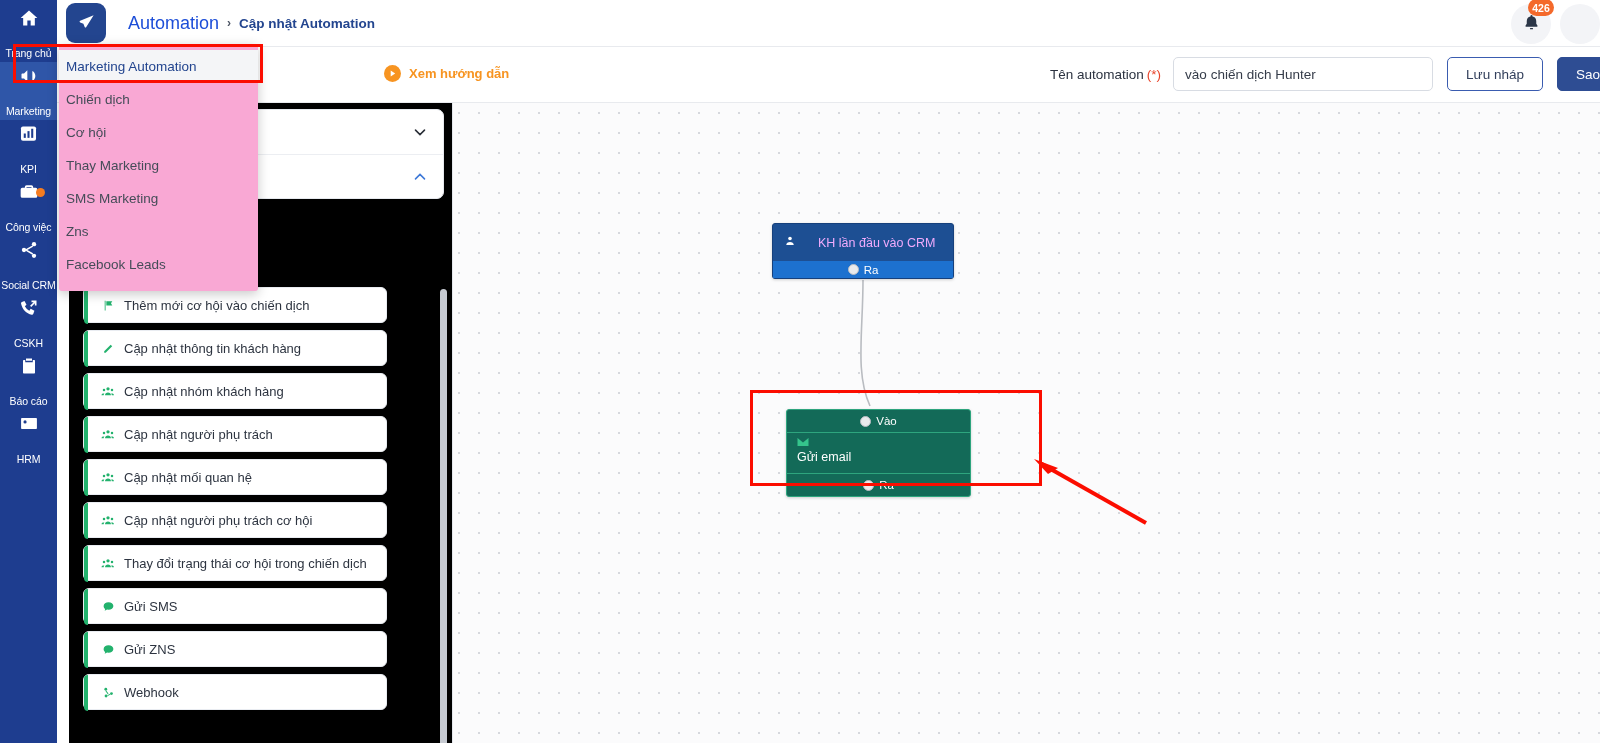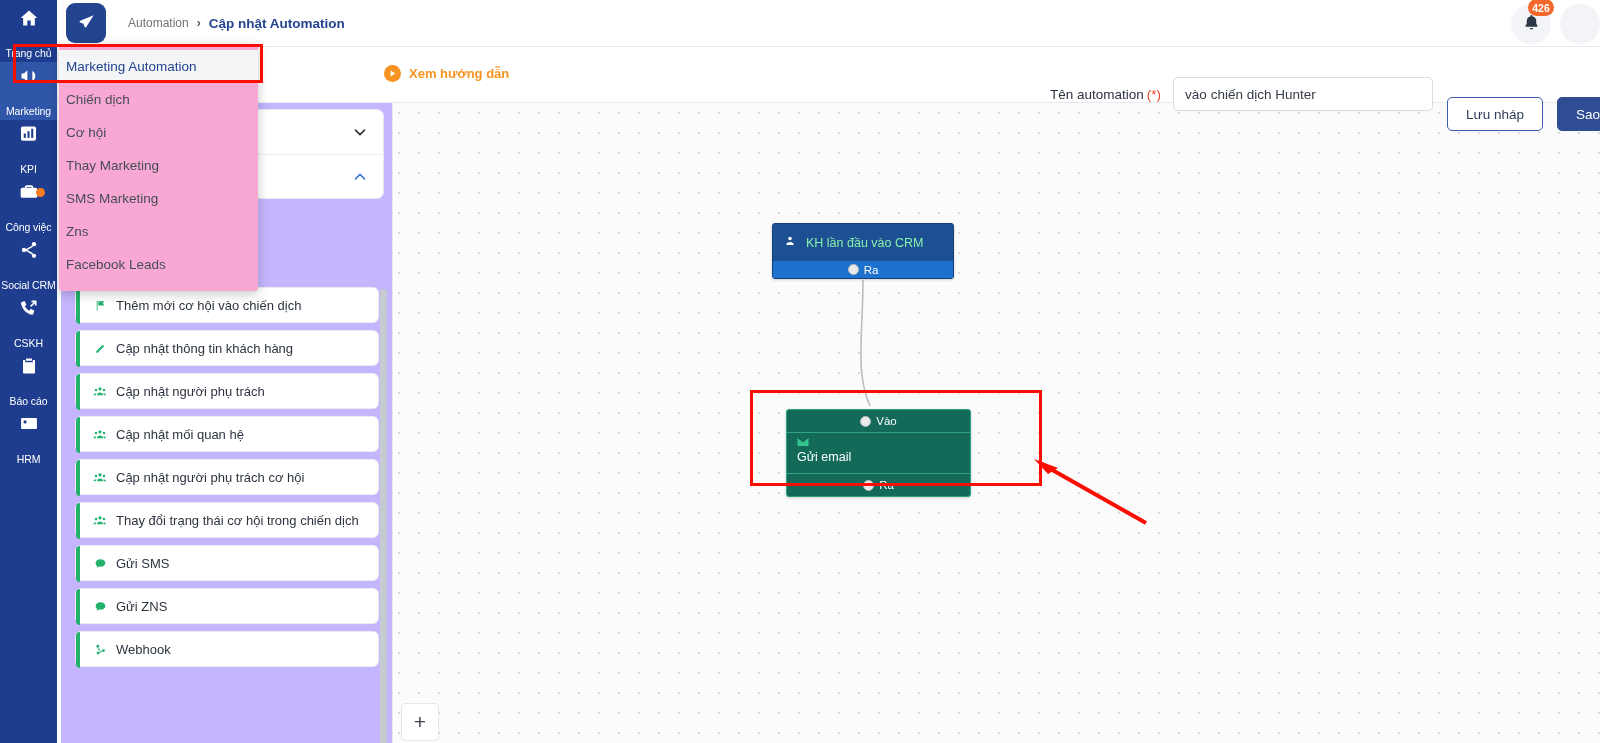--- a/index.html
+++ b/index.html
@@ -50,21 +50,21 @@
     display: flex; align-items: center;
     z-index: 20;
   }
   .logo-badge {
     width: 40px; height: 40px; border-radius: 9px;
     background: #23458f; margin-left: 9px;
     display: flex; align-items: center; justify-content: center;
     flex: 0 0 auto; cursor: pointer;
   }
   .crumbs { display: flex; align-items: center; margin-left: 22px; }
-  .crumb-root { font-size: 12px; color: #737373; cursor: pointer; }
+  .crumb-root { font-size: 18px; color: #1d4ed8; cursor: pointer; }
   .crumb-sep { margin: 0 8px; color: #4c5564; font-size: 12px; font-weight: bold; }
   .crumb-cur { font-size: 13.5px; color: #23458f; font-weight: bold; cursor: pointer; }
 
   .bell-wrap {
     position: absolute; right: 49px; top: 4px;
     width: 40px; height: 40px; border-radius: 50%;
     background: #f3f4f7;
     display: flex; align-items: center; justify-content: center;
     cursor: pointer;
   }
@@ -120,30 +120,30 @@
     margin-left: 12px;
     border: 1px solid #d8dce3; border-radius: 5px;
     padding: 8px 11px; font-size: 13.5px; color: #353c49;
     font-family: "Liberation Sans", sans-serif;
     background: #fff; outline: none;
   }
   .btn {
     height: 34px; border-radius: 5px;
     display: flex; align-items: center; justify-content: center;
     font-size: 13.5px; cursor: pointer; white-space: nowrap;
-    padding: 0 18px; margin-left: 14px; margin-top: 40px;
+    padding: 0 18px; margin-left: 14px;
   }
   .btn-outline { border: 1px solid #3a5cb0; color: #33405c; background: #fff; }
   .btn-primary { background: #2e4d93; color: #fff; border: 1px solid #2e4d93; }
 
   
   .panel {
-    position: absolute; left: 61px; top: 103px;
-    width: 332px; height: 640px;
-    background: #c4b5fd;
+    position: absolute; left: 69px; top: 103px;
+    width: 384px; height: 640px;
+    background: #000000;
     border-right: 1px solid #e4e7ec;
     z-index: 10;
   }
   .accordion {
     margin: 6px 8px 0 8px;
     background: #fff;
     border: 1px solid #e6e9ee;
     border-radius: 7px;
   }
   .acc-head {
@@ -213,22 +213,22 @@
     box-shadow: 0 1px 3px rgba(0,0,0,.18);
     cursor: pointer;
   }
   .node-trigger {
     left: 383px; top: 120px; width: 182px;
     background: #1d4f93;
     border: 1px solid #16407c;
   }
   .node-trig-body {
     height: 37px; display: flex; align-items: center;
-    padding-left: 11px; gap: 10px;
-    color: #86efac; font-size: 12.5px;
+    padding-left: 11px; gap: 22px;
+    color: #f0abfc; font-size: 12.5px;
   }
   .port-bar {
     height: 17px; background: #1d71cf;
     display: flex; align-items: center; justify-content: center;
     position: relative; color: #fff; font-size: 11.5px;
   }
   .port-dot {
     width: 11px; height: 11px; border-radius: 50%;
     background: #e9eaec; border: 1px solid #b9bcc2;
     margin-right: 5px;
@@ -454,20 +454,31 @@
 
       <div class="act-item">
         <span class="act-ico">
           <svg width="13" height="13" viewBox="0 0 24 24" fill="currentColor">
               <path d="M4 17.2 16 5.2l2.8 2.8-12 12H4z"></path>
             </svg>
         </span>
         <span class="act-label">Cập nhật thông tin khách hàng</span>
       </div>
 
+      <div class="act-item">
+        <span class="act-ico">
+          <svg width="14" height="13" viewBox="0 0 24 24" fill="currentColor">
+              <circle cx="12" cy="7" r="3"></circle>
+              <circle cx="4.6" cy="9.4" r="2.3"></circle>
+              <circle cx="19.4" cy="9.4" r="2.3"></circle>
+              <path d="M6.5 19c0-3.2 2.5-5 5.5-5s5.5 1.8 5.5 5zM0 19c0-2.2 1.6-3.4 3.6-3.4.6 0 1.2.1 1.7.3A7.9 7.9 0 0 0 4 19zm19 0a7.9 7.9 0 0 0-1.3-3.1c.5-.2 1.1-.3 1.7-.3 2 0 3.6 1.2 3.6 3.4z"></path>
+            </svg>
+        </span>
+        <span class="act-label">Cập nhật nhóm khách hàng</span>
+      </div>
 
       <div class="act-item">
         <span class="act-ico">
           <svg width="14" height="13" viewBox="0 0 24 24" fill="currentColor">
               <circle cx="12" cy="7" r="3"></circle>
               <circle cx="4.6" cy="9.4" r="2.3"></circle>
               <circle cx="19.4" cy="9.4" r="2.3"></circle>
               <path d="M6.5 19c0-3.2 2.5-5 5.5-5s5.5 1.8 5.5 5zM0 19c0-2.2 1.6-3.4 3.6-3.4.6 0 1.2.1 1.7.3A7.9 7.9 0 0 0 4 19zm19 0a7.9 7.9 0 0 0-1.3-3.1c.5-.2 1.1-.3 1.7-.3 2 0 3.6 1.2 3.6 3.4z"></path>
             </svg>
         </span>

